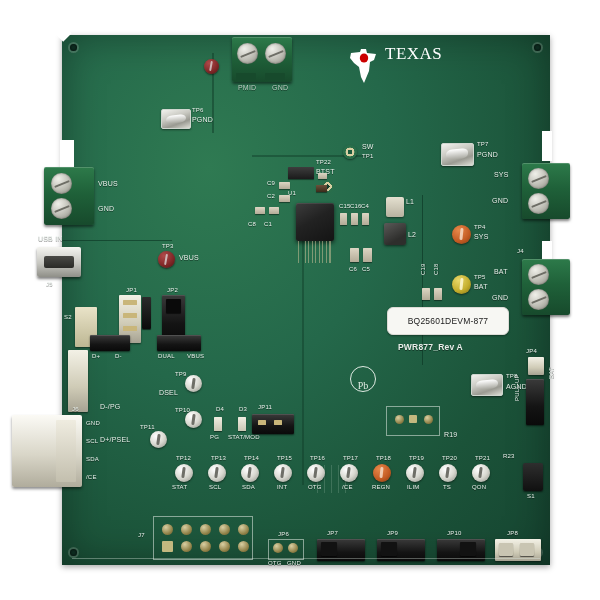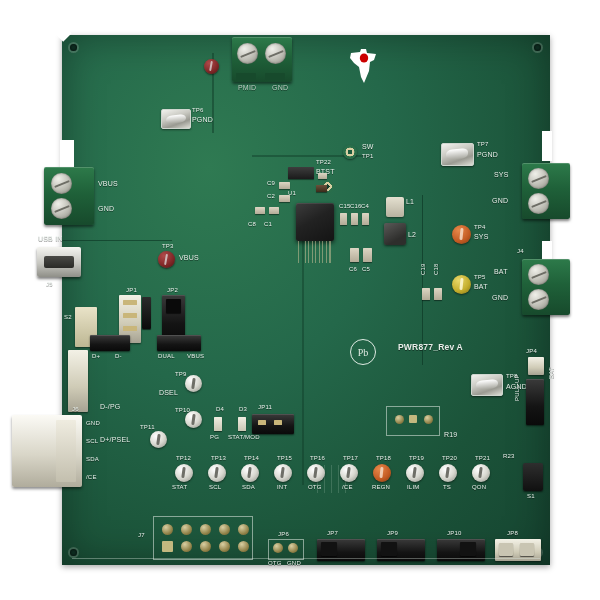--- a/index.html
+++ b/index.html
@@ -145,20 +145,21 @@
     <div class="mhole" style="right:9px;top:9px;width:7px;height:7px;"></div>
     <div class="mhole" style="left:8px;bottom:9px;width:7px;height:7px;"></div>
     <div class="mhole" style="right:9px;bottom:9px;width:7px;height:7px;"></div>
 
     <div class="ti" style="left:285px;top:10px;width:170px;height:48px;">
       <svg width="34" height="40" viewBox="0 0 34 40" style="position:absolute;left:0;top:2px;">
         <path d="M4 6 L13 5 L14 2 L19 2 L20 6 L29 7 L27 13 L23 15 L22 24 L17 36 L14 30 L12 20 L7 16 L3 11 Z" fill="#ffffff"></path>
         <ellipse cx="17" cy="11" rx="4.2" ry="4.6" fill="#cc0000"></ellipse>
       </svg>
       <div class="ti-words" style="position:absolute;left:38px;top:0px;">
+        <div class="ti-l1">TEXAS</div>
       </div>
     </div>
 
     <div class="term" style="left:170px;top:2px;width:60px;height:45px;">
       <div class="screw" style="left:5px;top:6px;width:21px;height:21px;"></div>
       <div class="screw" style="left:33px;top:6px;width:21px;height:21px;"></div>
       <div style="position:absolute;left:4px;bottom:2px;width:20px;height:7px;background:#174a2c;border-radius:1px;"></div>
       <div style="position:absolute;left:33px;bottom:2px;width:20px;height:7px;background:#174a2c;border-radius:1px;"></div>
     </div>
     <div class="silk sm dim" style="left:176px;top:49px;">PMID</div>
@@ -303,23 +304,26 @@
 
     <div class="tp tp-yellow" style="left:390px;top:240px;width:19px;height:19px;"></div>
     <div class="silk xs" style="left:412px;top:239px;">TP5</div>
     <div class="silk sm" style="left:412px;top:248px;">BAT</div>
 
     <div class="smd" style="left:360px;top:253px;width:8px;height:12px;"></div>
     <div class="smd" style="left:372px;top:253px;width:8px;height:12px;"></div>
     <div class="silk xs" style="left:358px;top:240px;transform:rotate(-90deg);transform-origin:left top;">C19</div>
     <div class="silk xs" style="left:371px;top:240px;transform:rotate(-90deg);transform-origin:left top;">C18</div>
 
+    <div class="label-white" style="left:325px;top:272px;width:120px;height:26px;">
+      <span>BQ25601DEVM-877</span>
+    </div>
     <div class="silk md" style="left:336px;top:307px;font-weight:bold;">PWR877_Rev A</div>
 
-    <div class="pbfree" style="left:288px;top:304px;width:24px;height:24px;">
+    <div class="pbfree" style="left:288px;top:331px;width:24px;height:24px;align-items:flex-end;">
       <span>Pb</span>
     </div>
 
     <div class="tp-loop" style="left:409px;top:339px;width:30px;height:20px;"></div>
     <div class="silk xs" style="left:444px;top:338px;">TP8</div>
     <div class="silk sm" style="left:444px;top:348px;">AGND</div>
 
     <div class="silk xs" style="left:464px;top:313px;">JP4</div>
     <div class="hdr-white" style="left:466px;top:322px;width:16px;height:18px;"></div>
     <div class="hdr-black" style="left:464px;top:344px;width:18px;height:46px;"></div>

